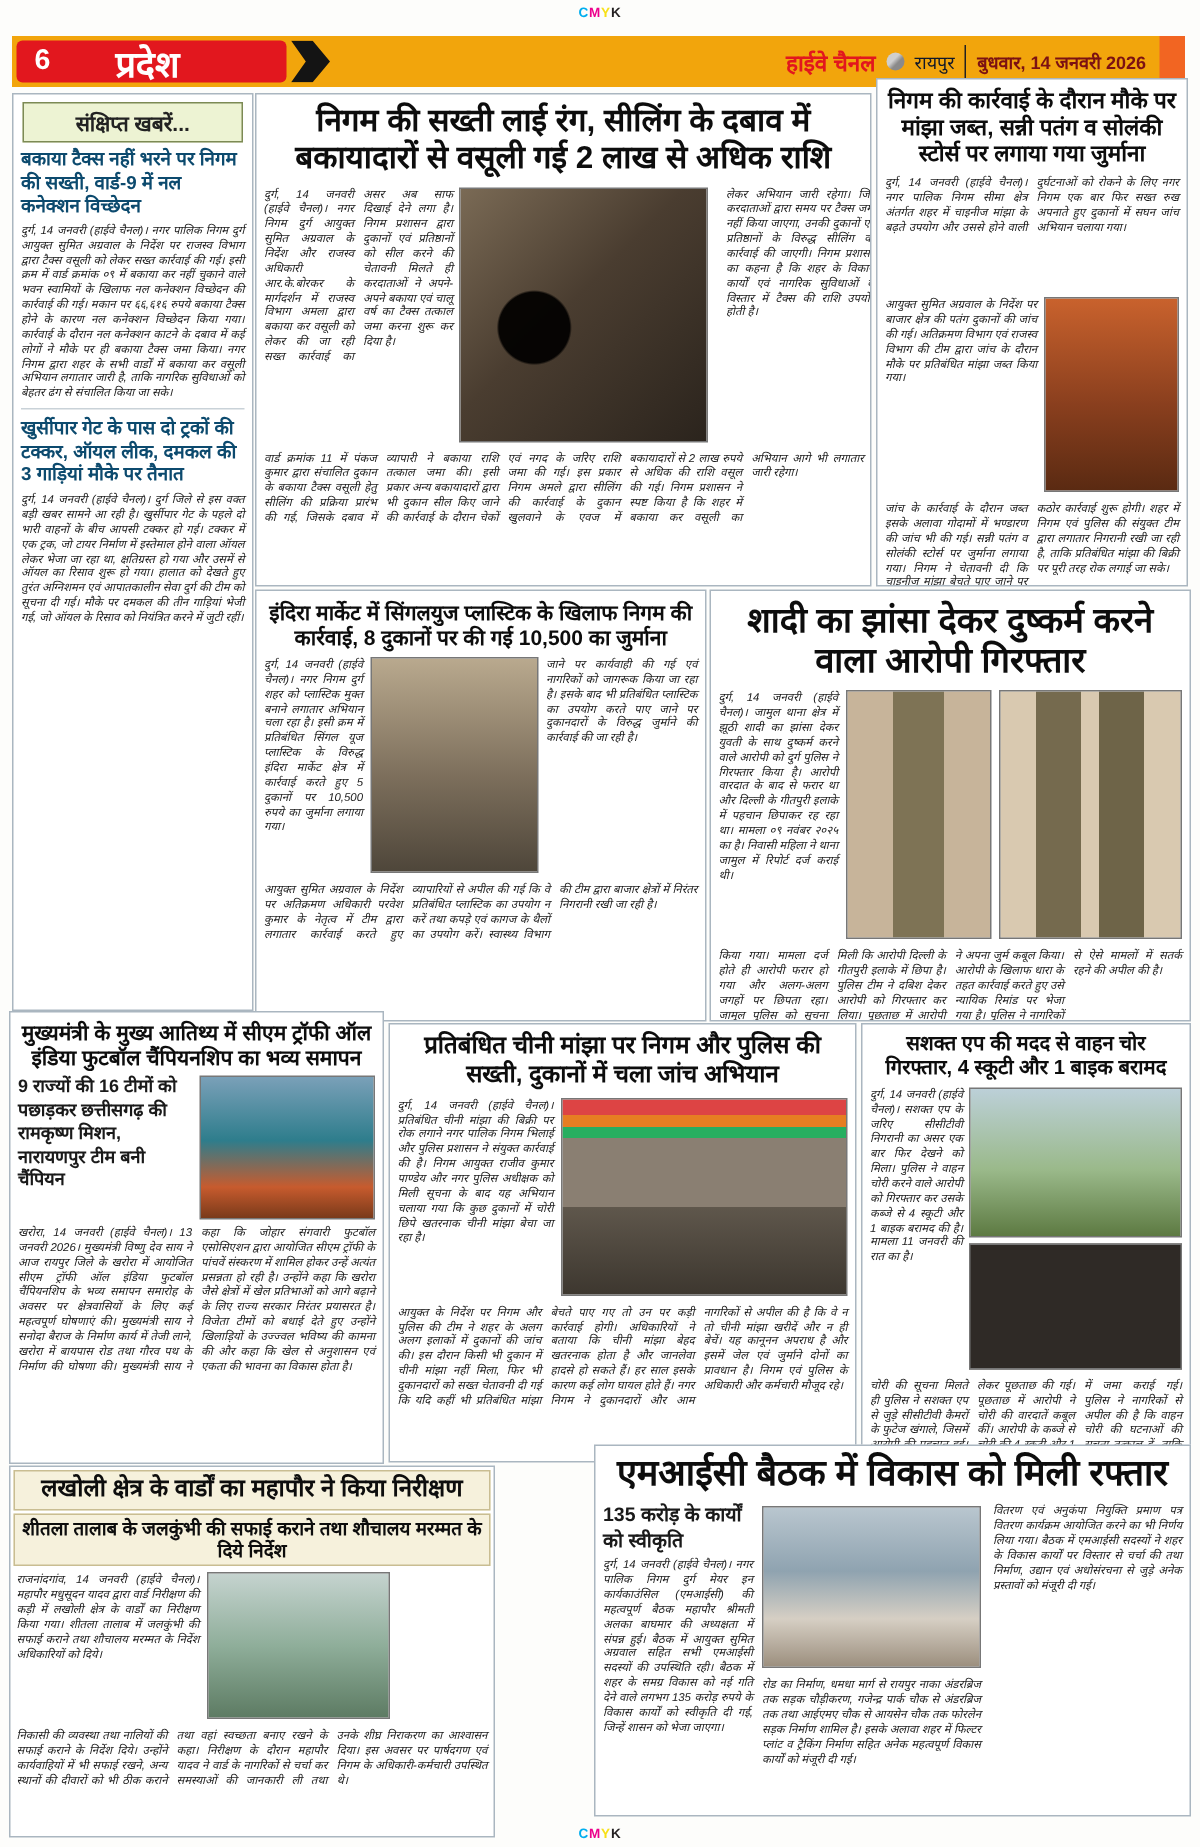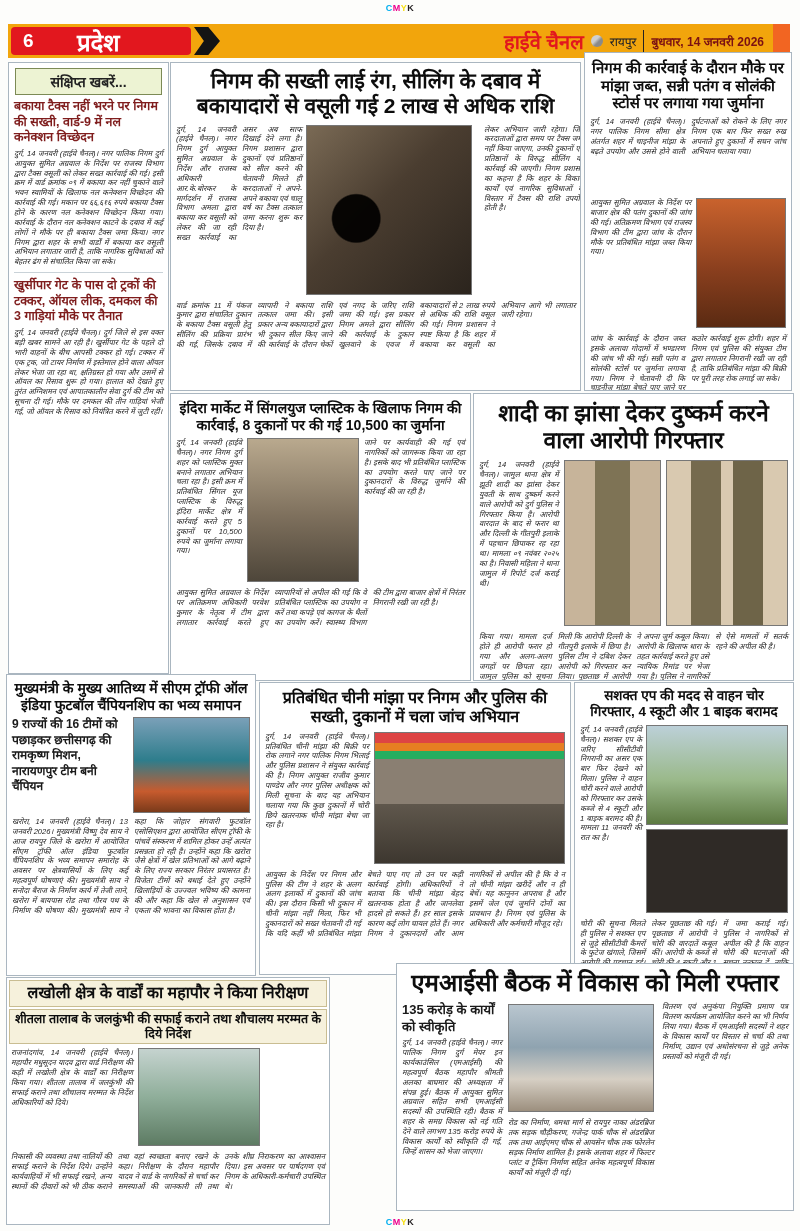--- a/index.html
+++ b/index.html
@@ -8,38 +8,38 @@
   
   .cmyk{width:100%;text-align:center;font-size:9px;font-weight:bold;letter-spacing:.5px;}
   .cmyk .c{color:#00AEEF}.cmyk .m{color:#EC008C}.cmyk .y{color:#F7E017}.cmyk .k{color:#231F20}
   
   .masthead{left:8px;top:24px;width:782px;height:34px;background:#F2A50C;}
   .sectionbox{position:absolute;left:3px;top:3px;width:180px;height:28px;background:#E2171E;border-radius:4px;display:flex;align-items:center;color:#fff;}
   .pageno{font-size:19px;font-weight:bold;margin-left:12px;}
   .sectionname{font-size:24px;font-weight:bold;margin:0 auto;padding-right:28px;}
   .chevron{position:absolute;left:186px;top:3px;width:26px;height:28px;background:#141414;clip-path:polygon(0 0,55% 0,100% 50%,55% 100%,0 100%,38% 50%);}
   .mast-right{position:absolute;right:26px;top:0;height:100%;display:flex;align-items:center;gap:7px;}
-  .brand{color:#E2171E;font-size:20px;font-weight:bold;}
+  .brand{color:#E2171E;font-size:15px;font-weight:bold;}
   .brand-icon{width:12px;height:12px;border-radius:50%;background:linear-gradient(135deg,#cfcfcf 40%,#8a8a8a 60%);display:inline-block;}
   .city{font-size:12px;font-weight:normal;color:#0f172a;}
   .mast-div{width:1px;height:22px;background:#222;}
   .mast-date{font-size:12px;font-weight:bold;color:#7B1113;}
   .orange-tab{position:absolute;right:0;top:0;width:17px;height:100%;background:#F26522;}
   
   .art{position:absolute;background:#fff;border:1px solid #aab6c0;box-sizing:border-box;padding:4px 5px;overflow:hidden;}
   .hl{font-weight:bold;color:#0d0d0d;text-align:center;line-height:1.18;}
   .body-txt{font-size:7.6px;line-height:1.3;text-align:justify;color:#1c1c1c;font-style:italic;}
   .cols2{column-count:2;column-gap:6px;}
   .cols3{column-count:3;column-gap:6px;}
   .cols4{column-count:4;column-gap:6px;}
   .cols5{column-count:5;column-gap:6px;}
   .photo{border:1px solid #777;box-sizing:border-box;}
   .rowflex{display:flex;gap:5px;align-items:flex-start;}
   .briefs-title{margin:1px 1px 4px 1px;background:#edf3d3;border:1px solid #7c8a55;text-align:center;font-weight:bold;font-size:14px;padding:3px 0;color:#222;}
-  .brief-hl{font-weight:bold;font-size:12.5px;line-height:1.25;color:#7f1d1d;text-align:left;margin:3px 0;}
+  .brief-hl{font-weight:bold;font-size:12.5px;line-height:1.25;color:#0c4a6e;text-align:left;margin:3px 0;}
   .sep{height:1px;background:#c9d2d8;margin:5px 0;}
   .cream{background:#f6f1dc;border:1px solid #c9bd92;}
   
   .ph-main{background:linear-gradient(135deg,#7a6a55,#4a3d30 45%,#2b241d),radial-gradient(circle at 30% 55%,#15120f 16%,transparent 17%);background-blend-mode:multiply;}
   .ph-shop{background:linear-gradient(180deg,#c9622d,#8a3f1e 55%,#5a2a12);}
   .ph-indira{background:linear-gradient(180deg,#b9a98e,#7d6f5c 55%,#4e463a);}
   .ph-officer{background:linear-gradient(90deg,#c7b49a 32%,#7e7355 32%,#7e7355 68%,#c7b49a 68%);}
   .ph-officers2{background:linear-gradient(90deg,#d9c9b0 20%,#756a4e 20%,#756a4e 45%,#d9c9b0 45%,#d9c9b0 55%,#6e6448 55%,#6e6448 80%,#d9c9b0 80%);}
   .ph-foot{background:linear-gradient(180deg,#7aa0b8,#2e7d8c 45%,#c75b2e 78%,#7a3a1a);}
   .ph-manjha{background:linear-gradient(180deg,#d44 0 8%,#e67e22 8% 14%,#27ae60 14% 20%,#8a7f72 20% 55%,#5f574c 55%,#3d372f);}

